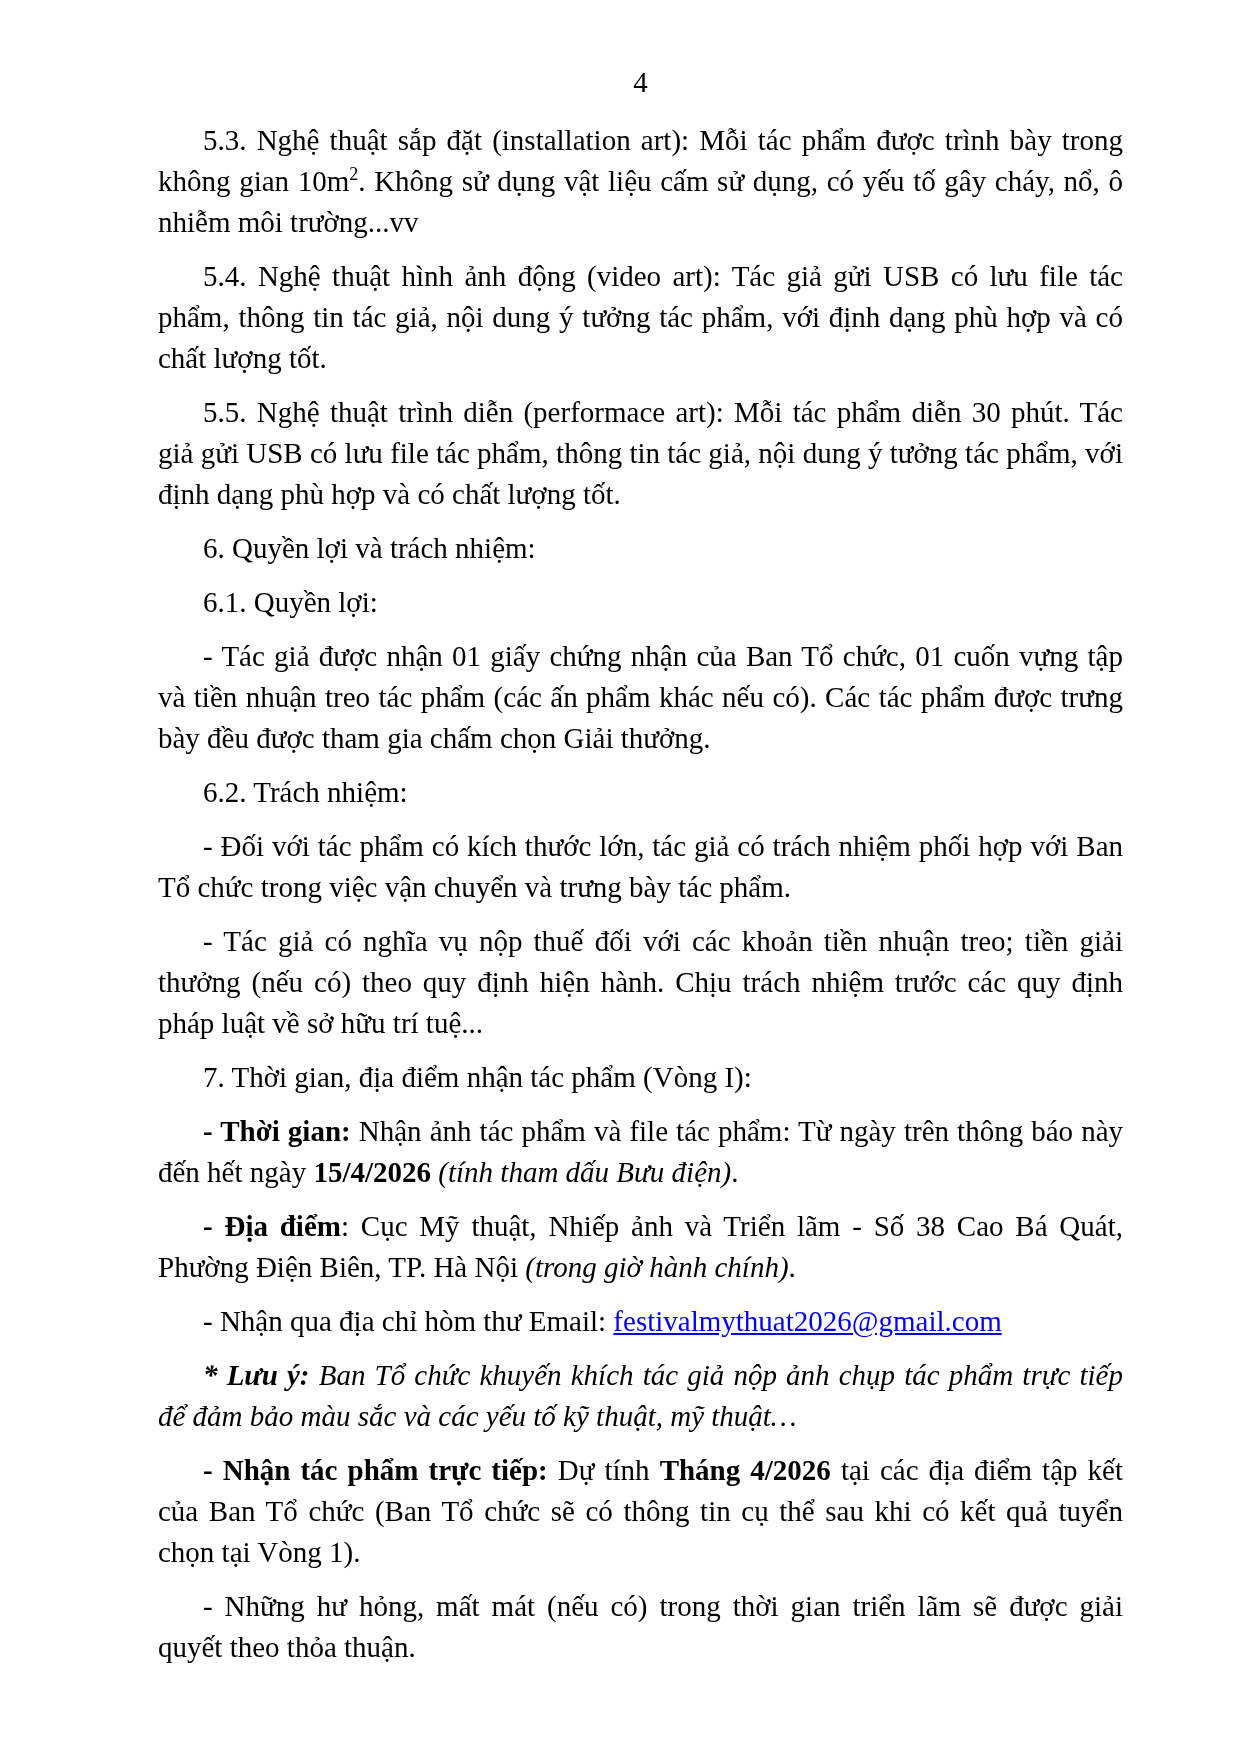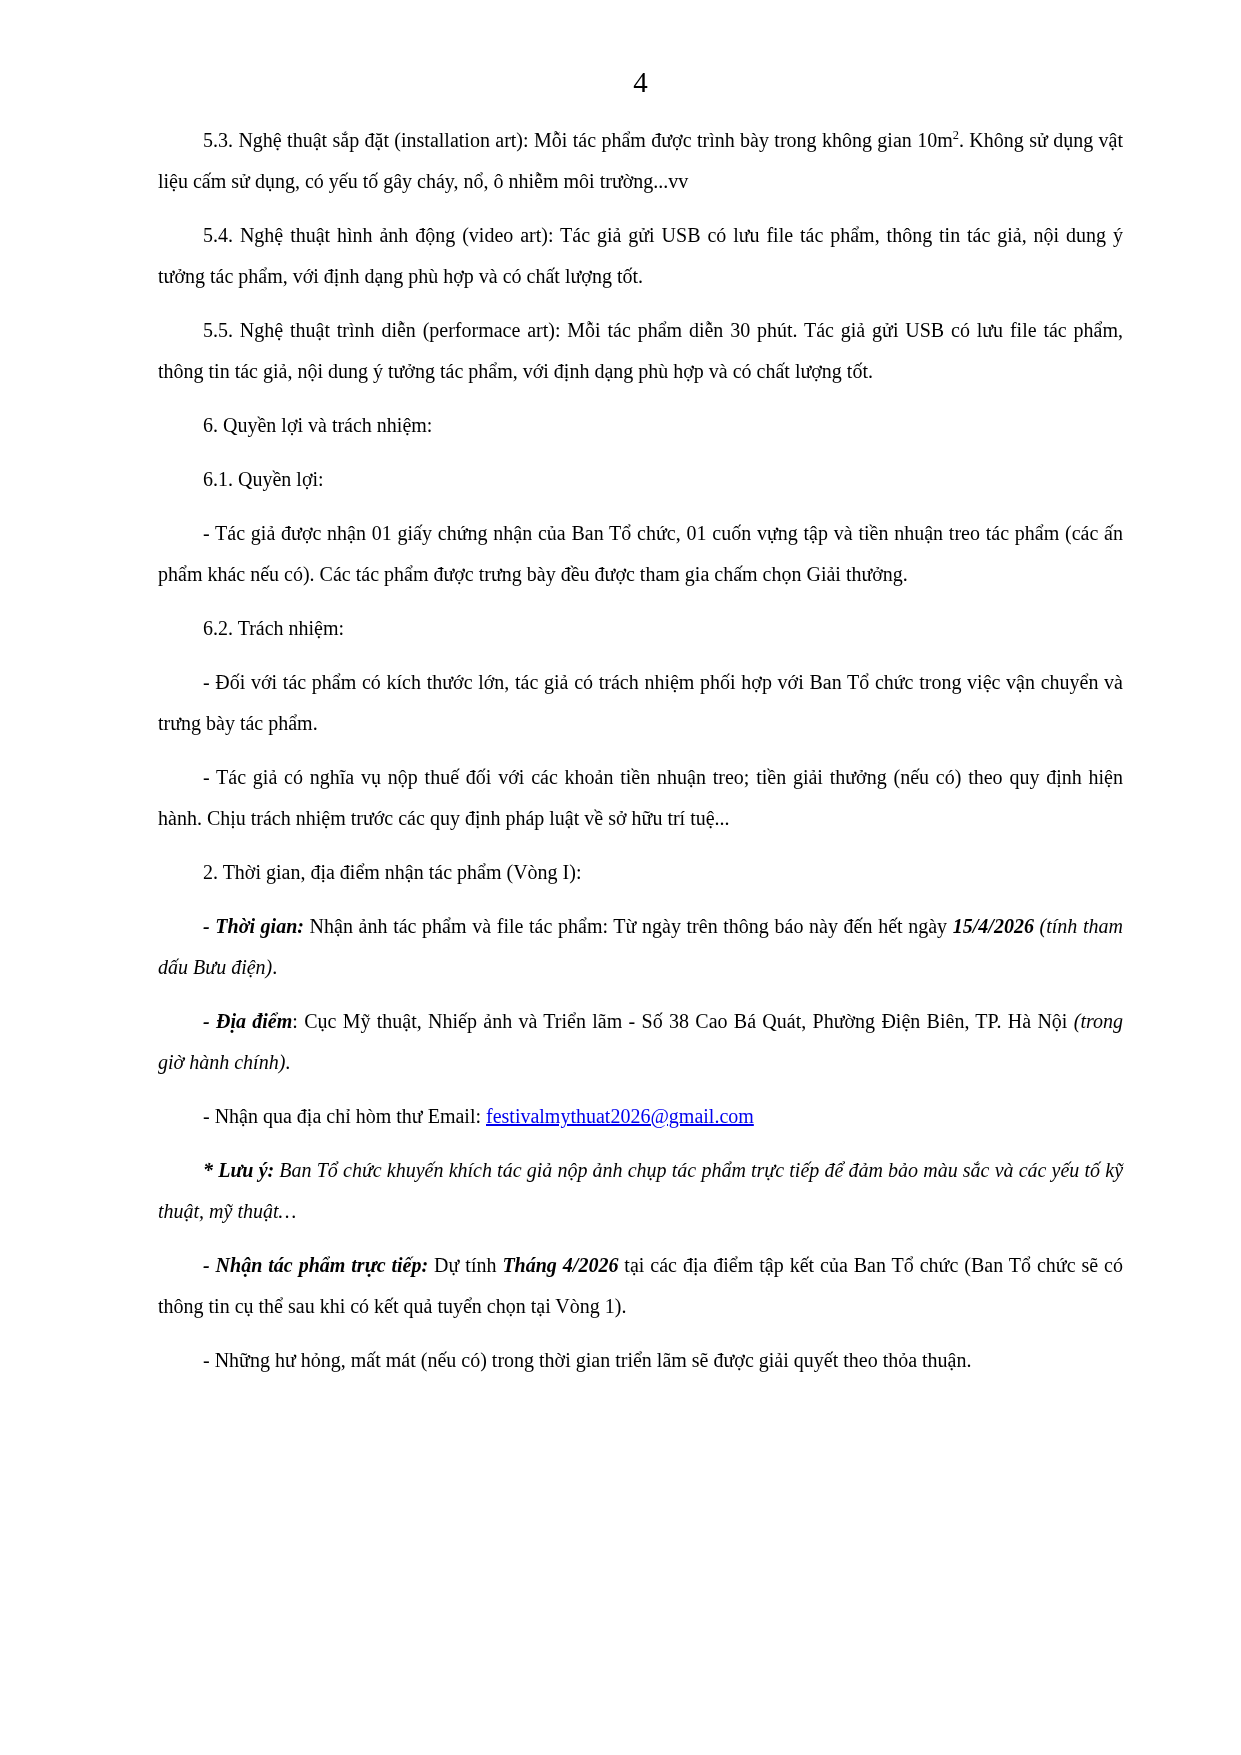--- a/index.html
+++ b/index.html
@@ -18,28 +18,28 @@
     overflow: hidden;
     background: #ffffff;
   }
   .page-number {
     font-size: 29px;
     line-height: 41px;
     text-align: center;
     margin: 0 0 17px 0;
   }
   .doc p.para {
-    font-size: 20px;
+    font-size: 29px;
     line-height: 41px;
     margin: 13px 0;
     text-align: justify;
     text-indent: 45px;
   }
   .doc p.para.heading { font-weight: normal; }
-  .b  { font-weight: bold; font-style: italic; }
+  .b  { font-weight: bold; }
   .i  { font-style: italic; }
   .bi { font-weight: bold; font-style: italic; }
   sup { font-size: 0.62em; line-height: 0; }
   a.email-link {
     color: var(--link-color, #0000EE);
     text-decoration: underline;
   }
 </style>
 </head>
 <body>
@@ -49,21 +49,21 @@
   <div class="doc">
       <p class="para"><span>5.3. Nghệ thuật sắp đặt (installation art): Mỗi tác phẩm được trình bày trong không gian 10m</span><sup>2</sup><span>. Không sử dụng vật liệu cấm sử dụng, có yếu tố gây cháy, nổ, ô nhiễm môi trường...vv</span></p>
       <p class="para"><span>5.4. Nghệ thuật hình ảnh động (video art): Tác giả gửi USB có lưu file tác phẩm, thông tin tác giả, nội dung ý tưởng tác phẩm, với định dạng phù hợp và có chất lượng tốt.</span></p>
       <p class="para"><span>5.5. Nghệ thuật trình diễn (performace art): Mỗi tác phẩm diễn 30 phút. Tác giả gửi USB có lưu file tác phẩm, thông tin tác giả, nội dung ý tưởng tác phẩm, với định dạng phù hợp và có chất lượng tốt.</span></p>
       <p class="para heading"><span>6. Quyền lợi và trách nhiệm:</span></p>
       <p class="para"><span>6.1. Quyền lợi:</span></p>
       <p class="para"><span>- Tác giả được nhận 01 giấy chứng nhận của Ban Tổ chức, 01 cuốn vựng tập và tiền nhuận treo tác phẩm (các ấn phẩm khác nếu có). Các tác phẩm được trưng bày đều được tham gia chấm chọn Giải thưởng.</span></p>
       <p class="para"><span>6.2. Trách nhiệm:</span></p>
       <p class="para"><span>- Đối với tác phẩm có kích thước lớn, tác giả có trách nhiệm phối hợp với Ban Tổ chức trong việc vận chuyển và trưng bày tác phẩm.</span></p>
       <p class="para"><span>- Tác giả có nghĩa vụ nộp thuế đối với các khoản tiền nhuận treo; tiền giải thưởng (nếu có) theo quy định hiện hành. Chịu trách nhiệm trước các quy định pháp luật về sở hữu trí tuệ...</span></p>
-      <p class="para heading"><span>2. Thời gian, địa điểm nhận tác phẩm (Vòng I):</span></p>
+      <p class="para heading"><span>7. Thời gian, địa điểm nhận tác phẩm (Vòng I):</span></p>
       <p class="para"><span class="b">- Thời gian:</span><span> Nhận ảnh tác phẩm và file tác phẩm: Từ ngày trên thông báo này đến hết ngày </span><span class="b">15/4/2026</span><span> </span><span class="i">(tính tham dấu Bưu điện)</span><span>.</span></p>
       <p class="para"><span class="b">- Địa điểm</span><span>: Cục Mỹ thuật, Nhiếp ảnh và Triển lãm - Số 38 Cao Bá Quát, Phường Điện Biên, TP. Hà Nội </span><span class="i">(trong giờ hành chính)</span><span>.</span></p>
       <p class="para"><span>- Nhận qua địa chỉ hòm thư Email: </span><a class="email-link" href="#">festivalmythuat2026@gmail.com</a></p>
       <p class="para"><span class="bi">* Lưu ý:</span><span class="i"> Ban Tổ chức khuyến khích tác giả nộp ảnh chụp tác phẩm trực tiếp để đảm bảo màu sắc và các yếu tố kỹ thuật, mỹ thuật…</span></p>
       <p class="para"><span class="b">- Nhận tác phẩm trực tiếp:</span><span> Dự tính </span><span class="b">Tháng 4/2026</span><span> tại các địa điểm tập kết của Ban Tổ chức (Ban Tổ chức sẽ có thông tin cụ thể sau khi có kết quả tuyển chọn tại Vòng 1).</span></p>
       <p class="para"><span>- Những hư hỏng, mất mát (nếu có) trong thời gian triển lãm sẽ được giải quyết theo thỏa thuận.</span></p>
     </div>
 </div>
 
 </body></html>

